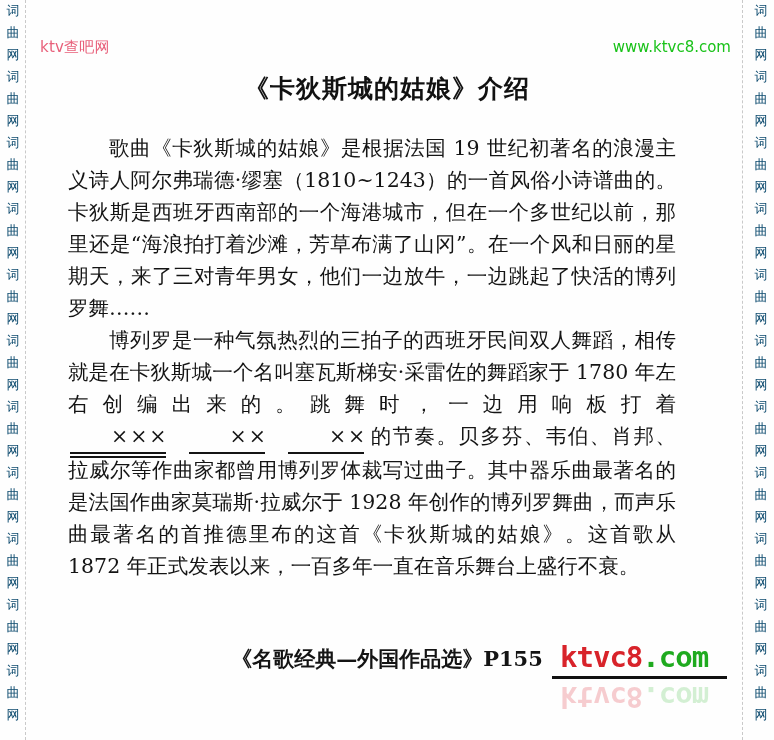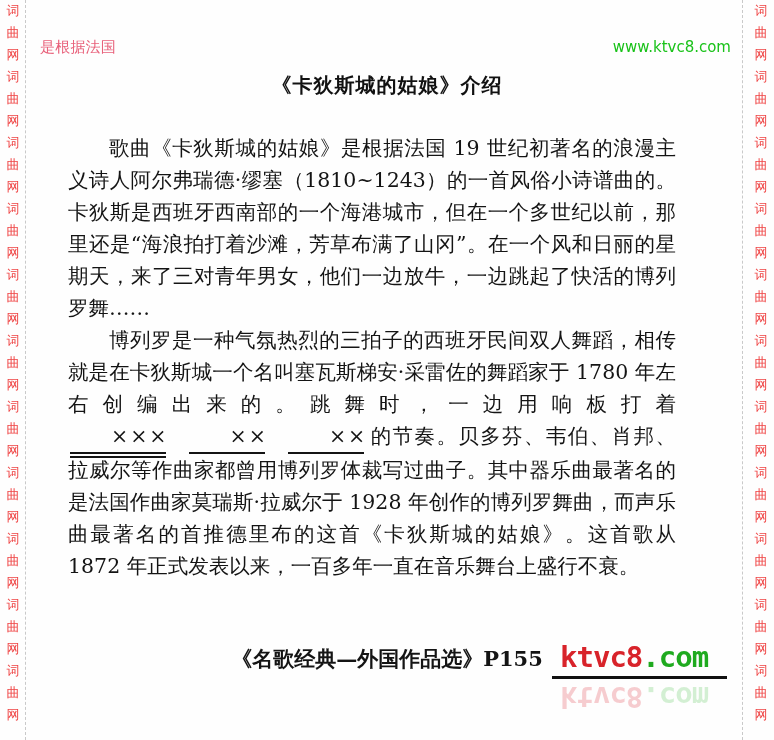--- a/index.html
+++ b/index.html
@@ -35,21 +35,21 @@
   }
   .rule.left  { left: 25px; }
   .rule.right { left: 742px; }
 
   
   .wm-col {
     position: absolute;
     top: 0;
     width: 22px;
     height: 740px;
-    color: #ef4444;
+    color: #0c4a6e;
     font-family: "DejaVu Sans", "Liberation Sans", sans-serif;
     font-size: 13px;
     line-height: 22px;
     text-align: center;
     letter-spacing: 0;
     white-space: pre-wrap;
     word-break: break-all;
     user-select: none;
     pointer-events: none;
   }
@@ -86,21 +86,21 @@
   }
 
   
   .title {
     position: absolute;
     left: 0;
     right: 0;
     top: 72px;
     text-align: center;
     font-family: "DejaVu Serif", "Liberation Serif", serif;
-    font-size: 20px;
+    font-size: 25px;
     font-weight: bold;
     color: #111;
     letter-spacing: 1px;
   }
 
   
   .article {
     position: absolute;
     left: 68px;
     top: 132px;
@@ -224,21 +224,21 @@
 
 <div id="page">
 
   <div class="rule left"></div>
   <div class="rule right"></div>
 
   <div class="wm-col left">词曲网词曲网词曲网词曲网词曲网词曲网词曲网词曲网词曲网词曲网词曲网</div>
   <div class="wm-col right">词曲网词曲网词曲网词曲网词曲网词曲网词曲网词曲网词曲网词曲网词曲网</div>
 
   <div class="header">
-    <div class="brand-left">是根据法国</div>
+    <div class="brand-left">ktv查吧网</div>
     <div class="brand-right">www.ktvc8.com</div>
   </div>
 
   <div class="title">《卡狄斯城的姑娘》介绍</div>
 
   <div class="article">
     <p>歌曲《卡狄斯城的姑娘》是根据法国 19 世纪初著名的浪漫主义诗人阿尔弗瑞德·缪塞（1810~1243）的一首风俗小诗谱曲的。卡狄斯是西班牙西南部的一个海港城市，但在一个多世纪以前，那里还是“海浪拍打着沙滩，芳草布满了山冈”。在一个风和日丽的星期天，来了三对青年男女，他们一边放牛，一边跳起了快活的博列罗舞……</p>
     <p><span>博列罗是一种气氛热烈的三拍子的西班牙民间双人舞蹈，相传就是在卡狄斯城一个名叫塞瓦斯梯安·采雷佐的舞蹈家于 1780 年左右创编出来的。跳舞时，一边用响板打着</span><span class="rhythm"><span class="beat dbl">×××</span><span class="gap"></span><span class="beat">××</span><span class="gap"></span><span class="beat">××</span></span><span>的节奏。贝多芬、韦伯、肖邦、拉威尔等作曲家都曾用博列罗体裁写过曲子。其中器乐曲最著名的是法国作曲家莫瑞斯·拉威尔于 1928 年创作的博列罗舞曲，而声乐曲最著名的首推德里布的这首《卡狄斯城的姑娘》。这首歌从 1872 年正式发表以来，一百多年一直在音乐舞台上盛行不衰。</span></p>
   </div>
 

